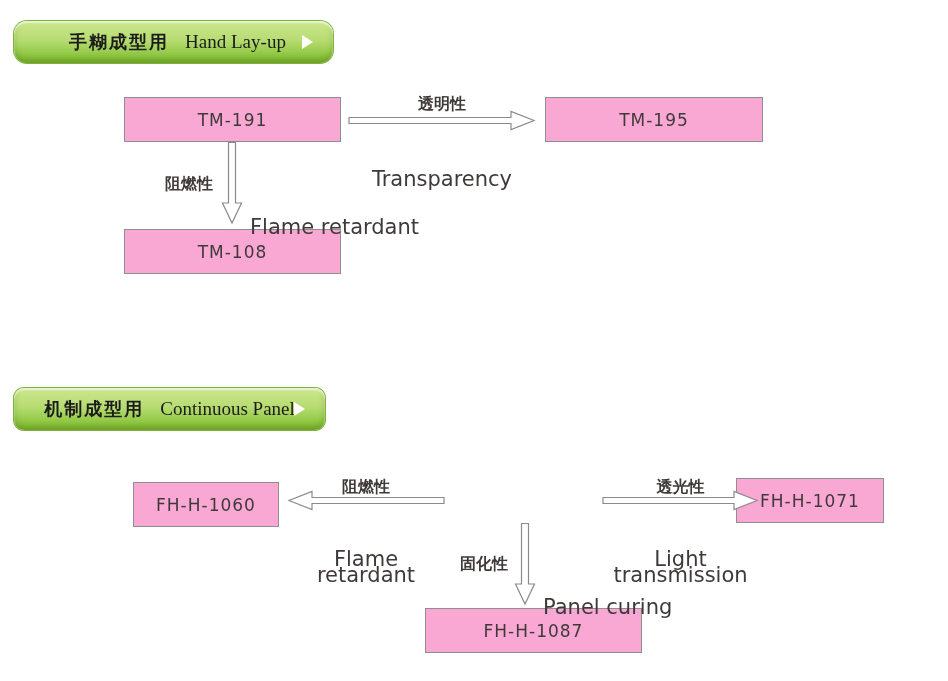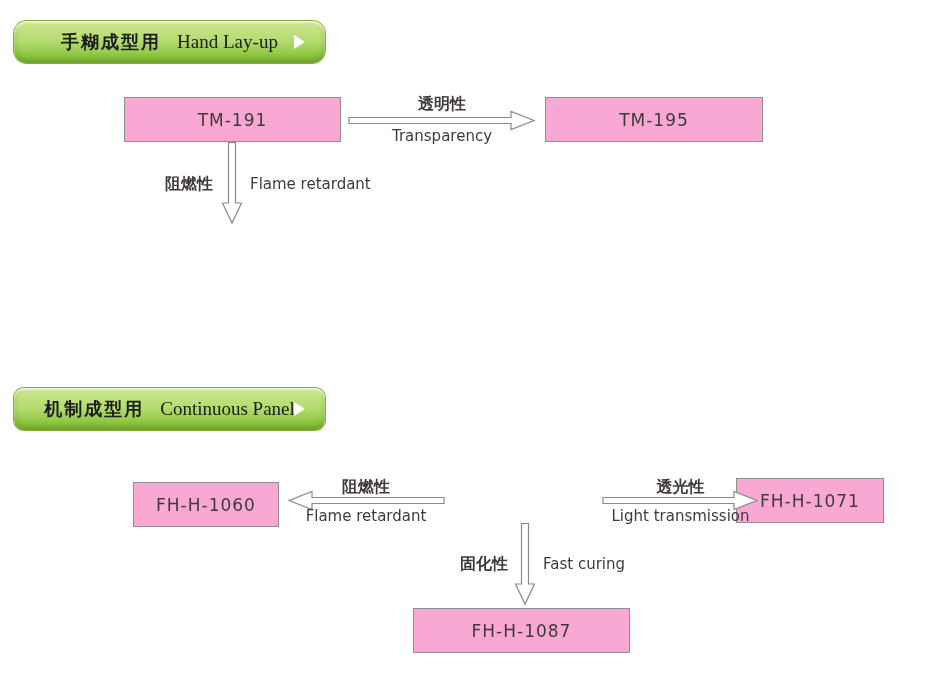--- a/index.html
+++ b/index.html
@@ -24,40 +24,41 @@
     border-top:7px solid transparent;border-bottom:7px solid transparent;
   }
   
   .node{
     position:absolute;background:#f9a8d4;border:1px solid var(--box-border,#8f8f8f);
     display:flex;align-items:center;justify-content:center;
     font-size:17px;letter-spacing:1px;
   }
   
   .lbl-zh{position:absolute;font-weight:bold;font-size:16px;line-height:17px;}
-  .lbl-en{position:absolute;font-size:15px;line-height:16px;}
+  .lbl-en{position:absolute;font-size:21px;line-height:16px;margin-top:43px;}
   .tc{text-align:center;}
   .tr{text-align:right;}
   
   svg.arrow{position:absolute;overflow:visible;display:block;}
   svg.arrow polygon{fill:#ffffff;stroke:var(--arrow-stroke,#8a8a8a);stroke-width:1.2;stroke-linejoin:miter;}
 </style>
 </head>
 <body>
 
 <div class="canvas">
 
-  <div class="badge" style="top:21px;">
+  <div class="badge" style="top:21px;padding-left:8px;">
     <span class="zh">手糊成型用</span>
     <span class="en">Hand Lay-up</span>
     <span class="play"></span>
   </div>
 
   <div class="node" style="left:124px;top:97px;width:215px;height:43px;">TM-191</div>
   <div class="node" style="left:545px;top:97px;width:216px;height:43px;">TM-195</div>
+  <div class="node" style="left:124px;top:229px;width:215px;height:43px;">TM-108</div>
 
   <svg class="arrow" style="left:349px;top:111px;" width="186" height="19" viewBox="0 0 186 19">
     <polygon points="0,6.5 162,6.5 162,0.5 185,9.5 162,18.5 162,12.5 0,12.5"></polygon>
   </svg>
   <div class="lbl-zh tc" style="left:349px;top:95px;width:186px;">透明性</div>
   <div class="lbl-en tc" style="left:349px;top:128px;width:186px;">Transparency</div>
 
   <svg class="arrow" style="left:221px;top:142px;" width="22" height="82" viewBox="0 0 22 82">
     <polygon points="7.5,0.5 7.5,61 1.5,61 11,81 20.5,61 14.5,61 14.5,0.5"></polygon>
   </svg>
@@ -65,33 +66,33 @@
   <div class="lbl-en" style="left:250px;top:176px;">Flame retardant</div>
 
   <div class="badge" style="top:388px;border-radius:10px;">
     <span class="zh">机制成型用</span>
     <span class="en">Continuous Panel</span>
     <span class="play"></span>
   </div>
 
   <div class="node" style="left:133px;top:482px;width:144px;height:43px;">FH-H-1060</div>
   <div class="node" style="left:736px;top:478px;width:146px;height:43px;">FH-H-1071</div>
-  <div class="node" style="left:413px;top:608px;width:215px;height:43px;">FH-H-1087</div>
+  <div class="node" style="left:425px;top:608px;width:215px;height:43px;">FH-H-1087</div>
 
   <svg class="arrow" style="left:288px;top:491px;" width="156" height="19" viewBox="0 0 156 19">
     <polygon points="156,6.5 24,6.5 24,0.5 1,9.5 24,18.5 24,12.5 156,12.5"></polygon>
   </svg>
   <div class="lbl-zh tc" style="left:288px;top:478px;width:156px;">阻燃性</div>
   <div class="lbl-en tc" style="left:288px;top:508px;width:156px;">Flame retardant</div>
 
   <svg class="arrow" style="left:603px;top:491px;" width="155" height="19" viewBox="0 0 155 19">
     <polygon points="0,6.5 131,6.5 131,0.5 154,9.5 131,18.5 131,12.5 0,12.5"></polygon>
   </svg>
   <div class="lbl-zh tc" style="left:603px;top:478px;width:155px;">透光性</div>
   <div class="lbl-en tc" style="left:588px;top:508px;width:185px;">Light transmission</div>
 
   <svg class="arrow" style="left:514px;top:523px;" width="22" height="82" viewBox="0 0 22 82">
     <polygon points="7.5,0.5 7.5,61 1.5,61 11,81 20.5,61 14.5,61 14.5,0.5"></polygon>
   </svg>
   <div class="lbl-zh tr" style="left:408px;top:555px;width:100px;">固化性</div>
-  <div class="lbl-en" style="left:543px;top:556px;">Fast curing</div>
+  <div class="lbl-en" style="left:543px;top:556px;">Panel curing</div>
 
 </div>
 
 </body></html>

